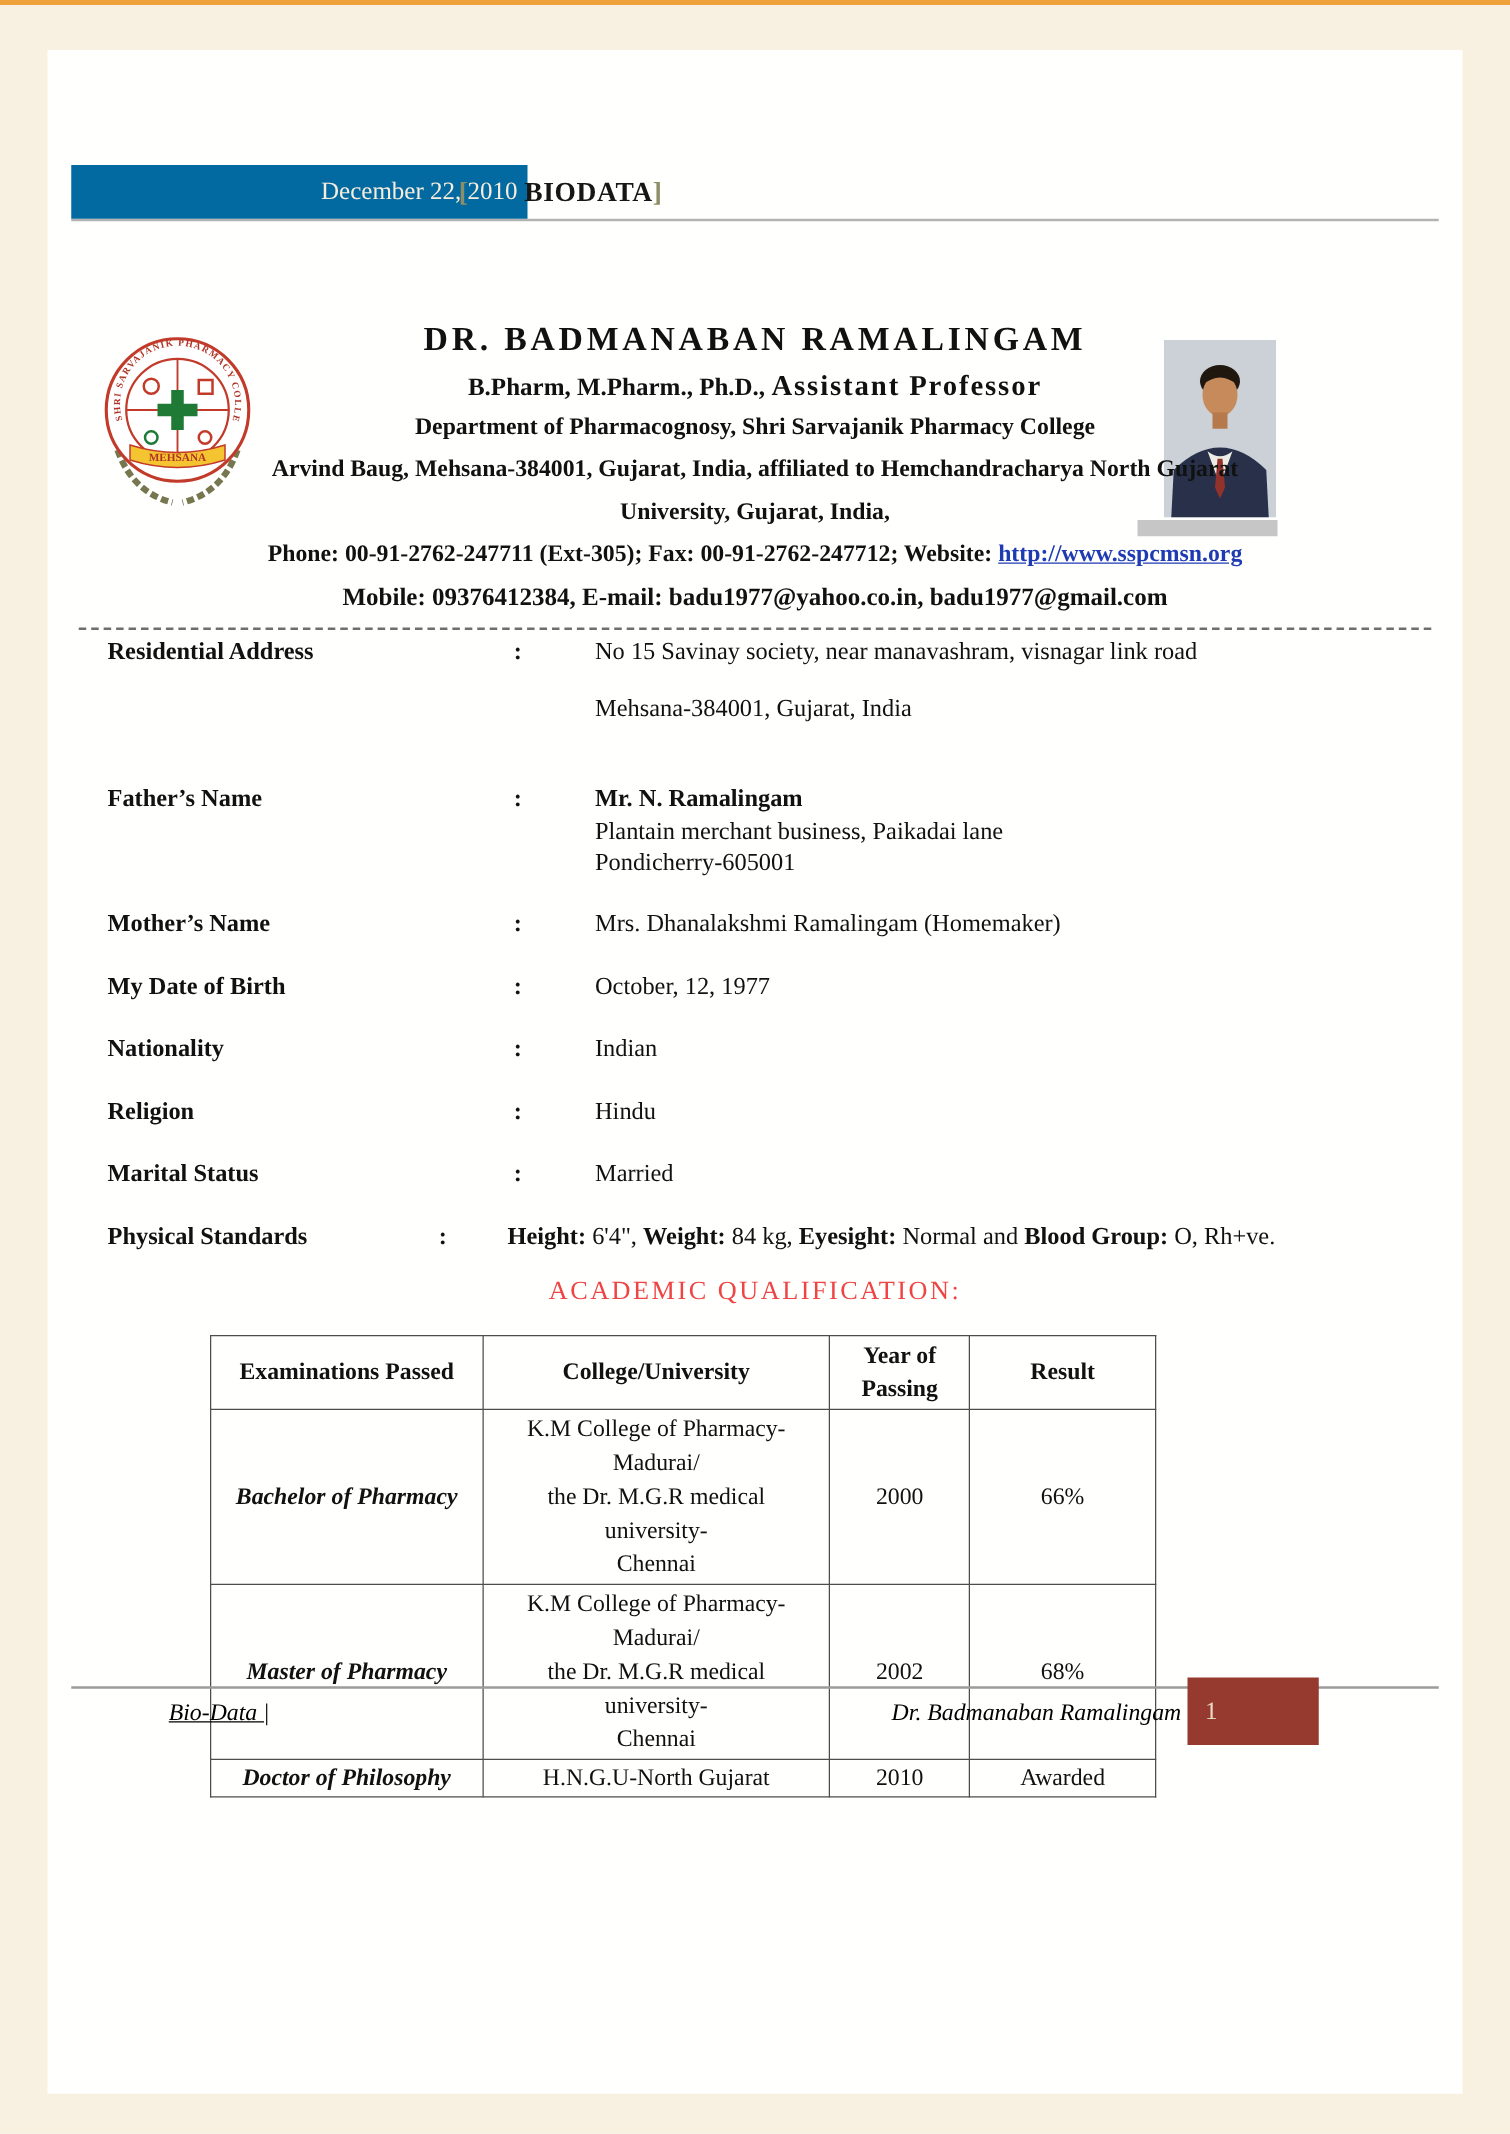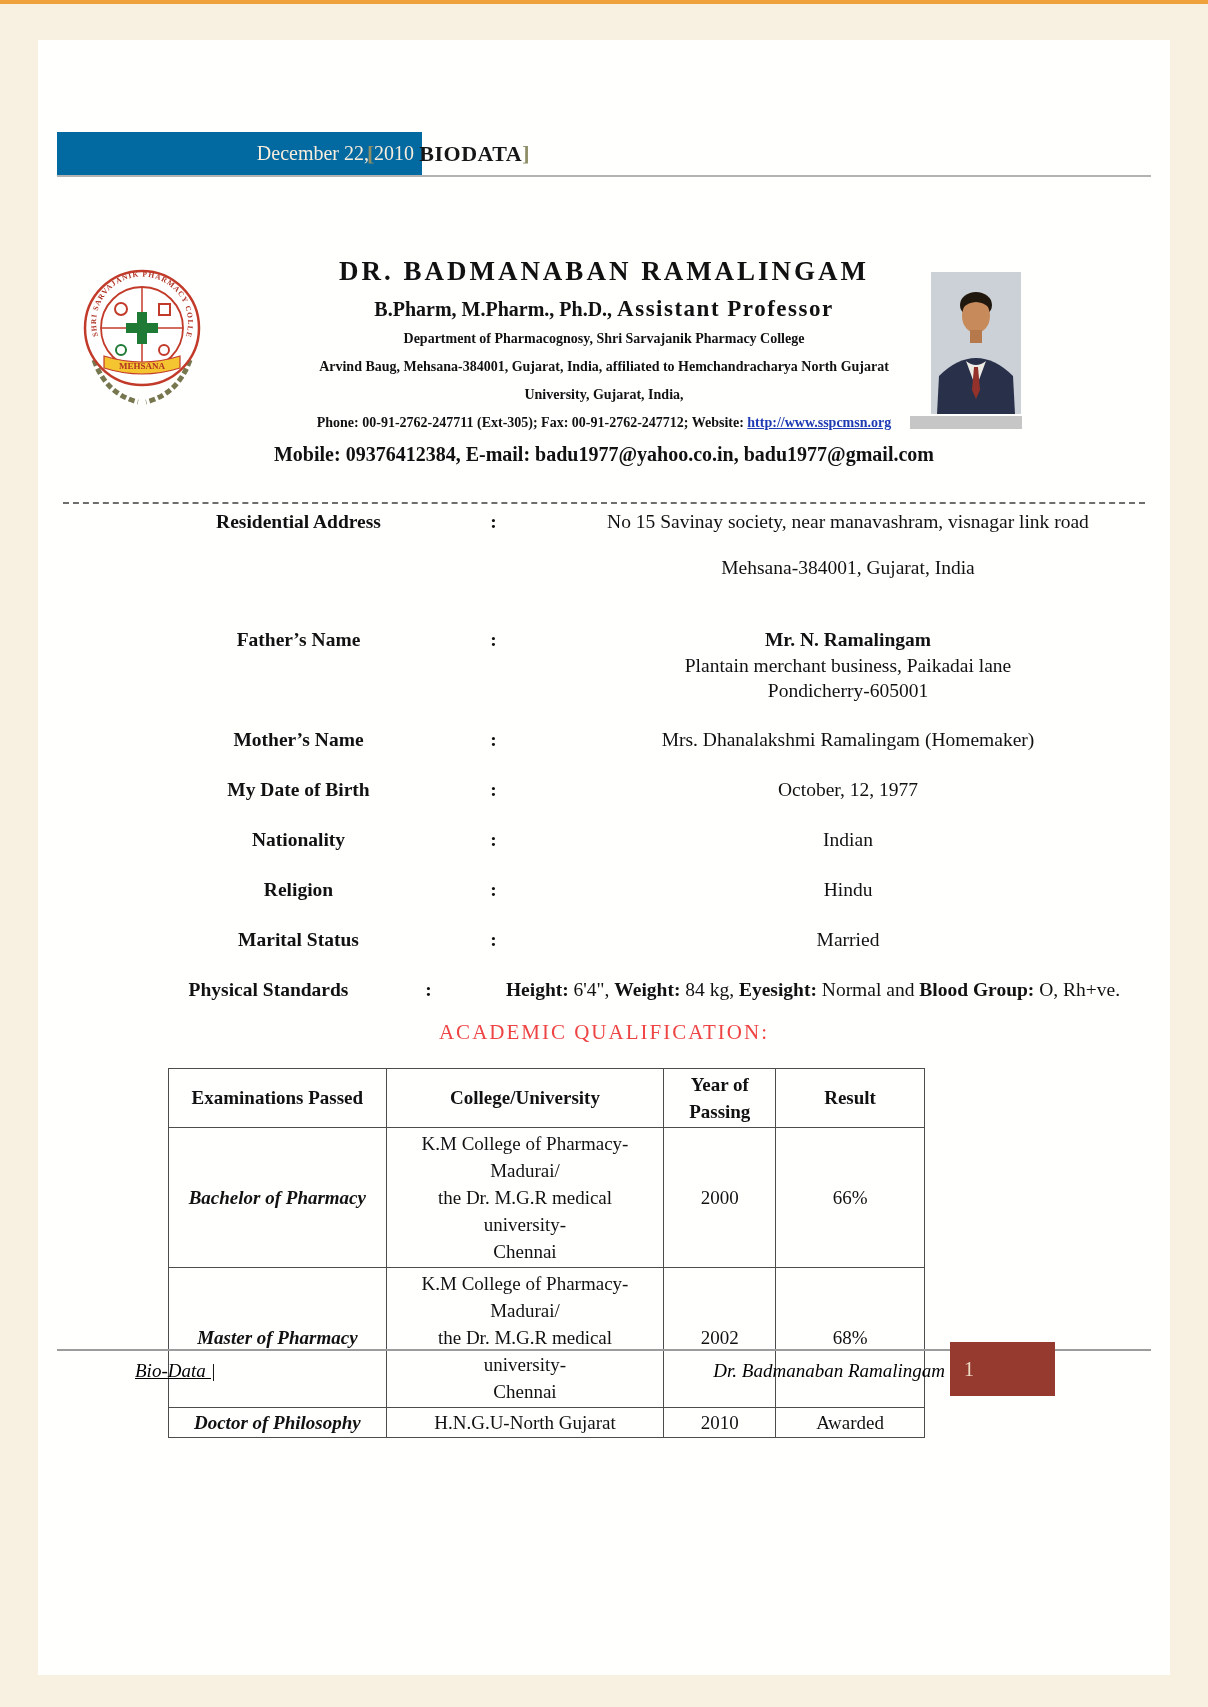--- a/index.html
+++ b/index.html
@@ -19,33 +19,33 @@
               color:#F7EDDD; font-size:20px; text-align:right; line-height:43px; padding-right:8px; }
   .doc-label { position:absolute; left:310px; top:0; height:43px; line-height:43px; font-size:22px; }
   .bracket { color:#8D8D66; font-weight:bold; }
   .biodata { font-weight:bold; color:#161616; letter-spacing:0.5px;margin-left:45px; }
 
   
   .contact-lines { position:absolute; top:216px; left:0; width:100%; text-align:center; color:#111; }
   .c-name  { font-size:27px; font-weight:bold; letter-spacing:3px; margin-bottom:9px; }
   .c-line2 { font-size:20px; font-weight:bold; margin-bottom:9px;text-align:center; }
   .c-prof  { font-size:23px; letter-spacing:1.5px; }
-  .c-line  { font-size:14px; font-weight:bold; margin-bottom:12px; }
+  .c-line  { font-size:19px; font-weight:bold; margin-bottom:12px; }
   .c-link  { color:#1F3BB3; text-decoration:underline; font-weight:bold; }
   .c-mob   { font-size:20px; font-weight:bold; }
 
   .logo-wrap  { position:absolute; top:224px; left:38px; width:132px; height:152px; }
   .photo-wrap { position:absolute; top:232px; left:893px; width:90px; height:142px; }
   .photo-shadow { position:absolute; top:376px; left:872px; width:112px; height:13px; background:#C6C6C6; }
 
   .separator { position:absolute; top:462px; left:25px; right:25px; border-bottom:2px dashed #6E6E6E; }
 
   
   .details { position:absolute; top:469px; left:0; right:0; font-size:19.5px; color:#111; }
-  .detail-row { display:grid; grid-template-columns:325px 65px 1fr; padding-left:98px; line-height:26px; margin-bottom:24px;text-align:center; }
+  .detail-row { display:grid; grid-template-columns:325px 65px 1fr; padding-left:48px; line-height:26px; margin-bottom:24px; }
   .detail-row .lbl { font-weight:bold; }
   .detail-row .col { font-weight:bold; }
   .row-res { margin-bottom:46px; }
   .res-line2 { margin-top:20px; }
   .bold-line { font-weight:bold; }
   .multi { white-space:pre-line; line-height:25px; }
   .physical-row { grid-template-columns:265px 55px 1fr; }
   .seg-b { font-weight:bold; }
 
   

